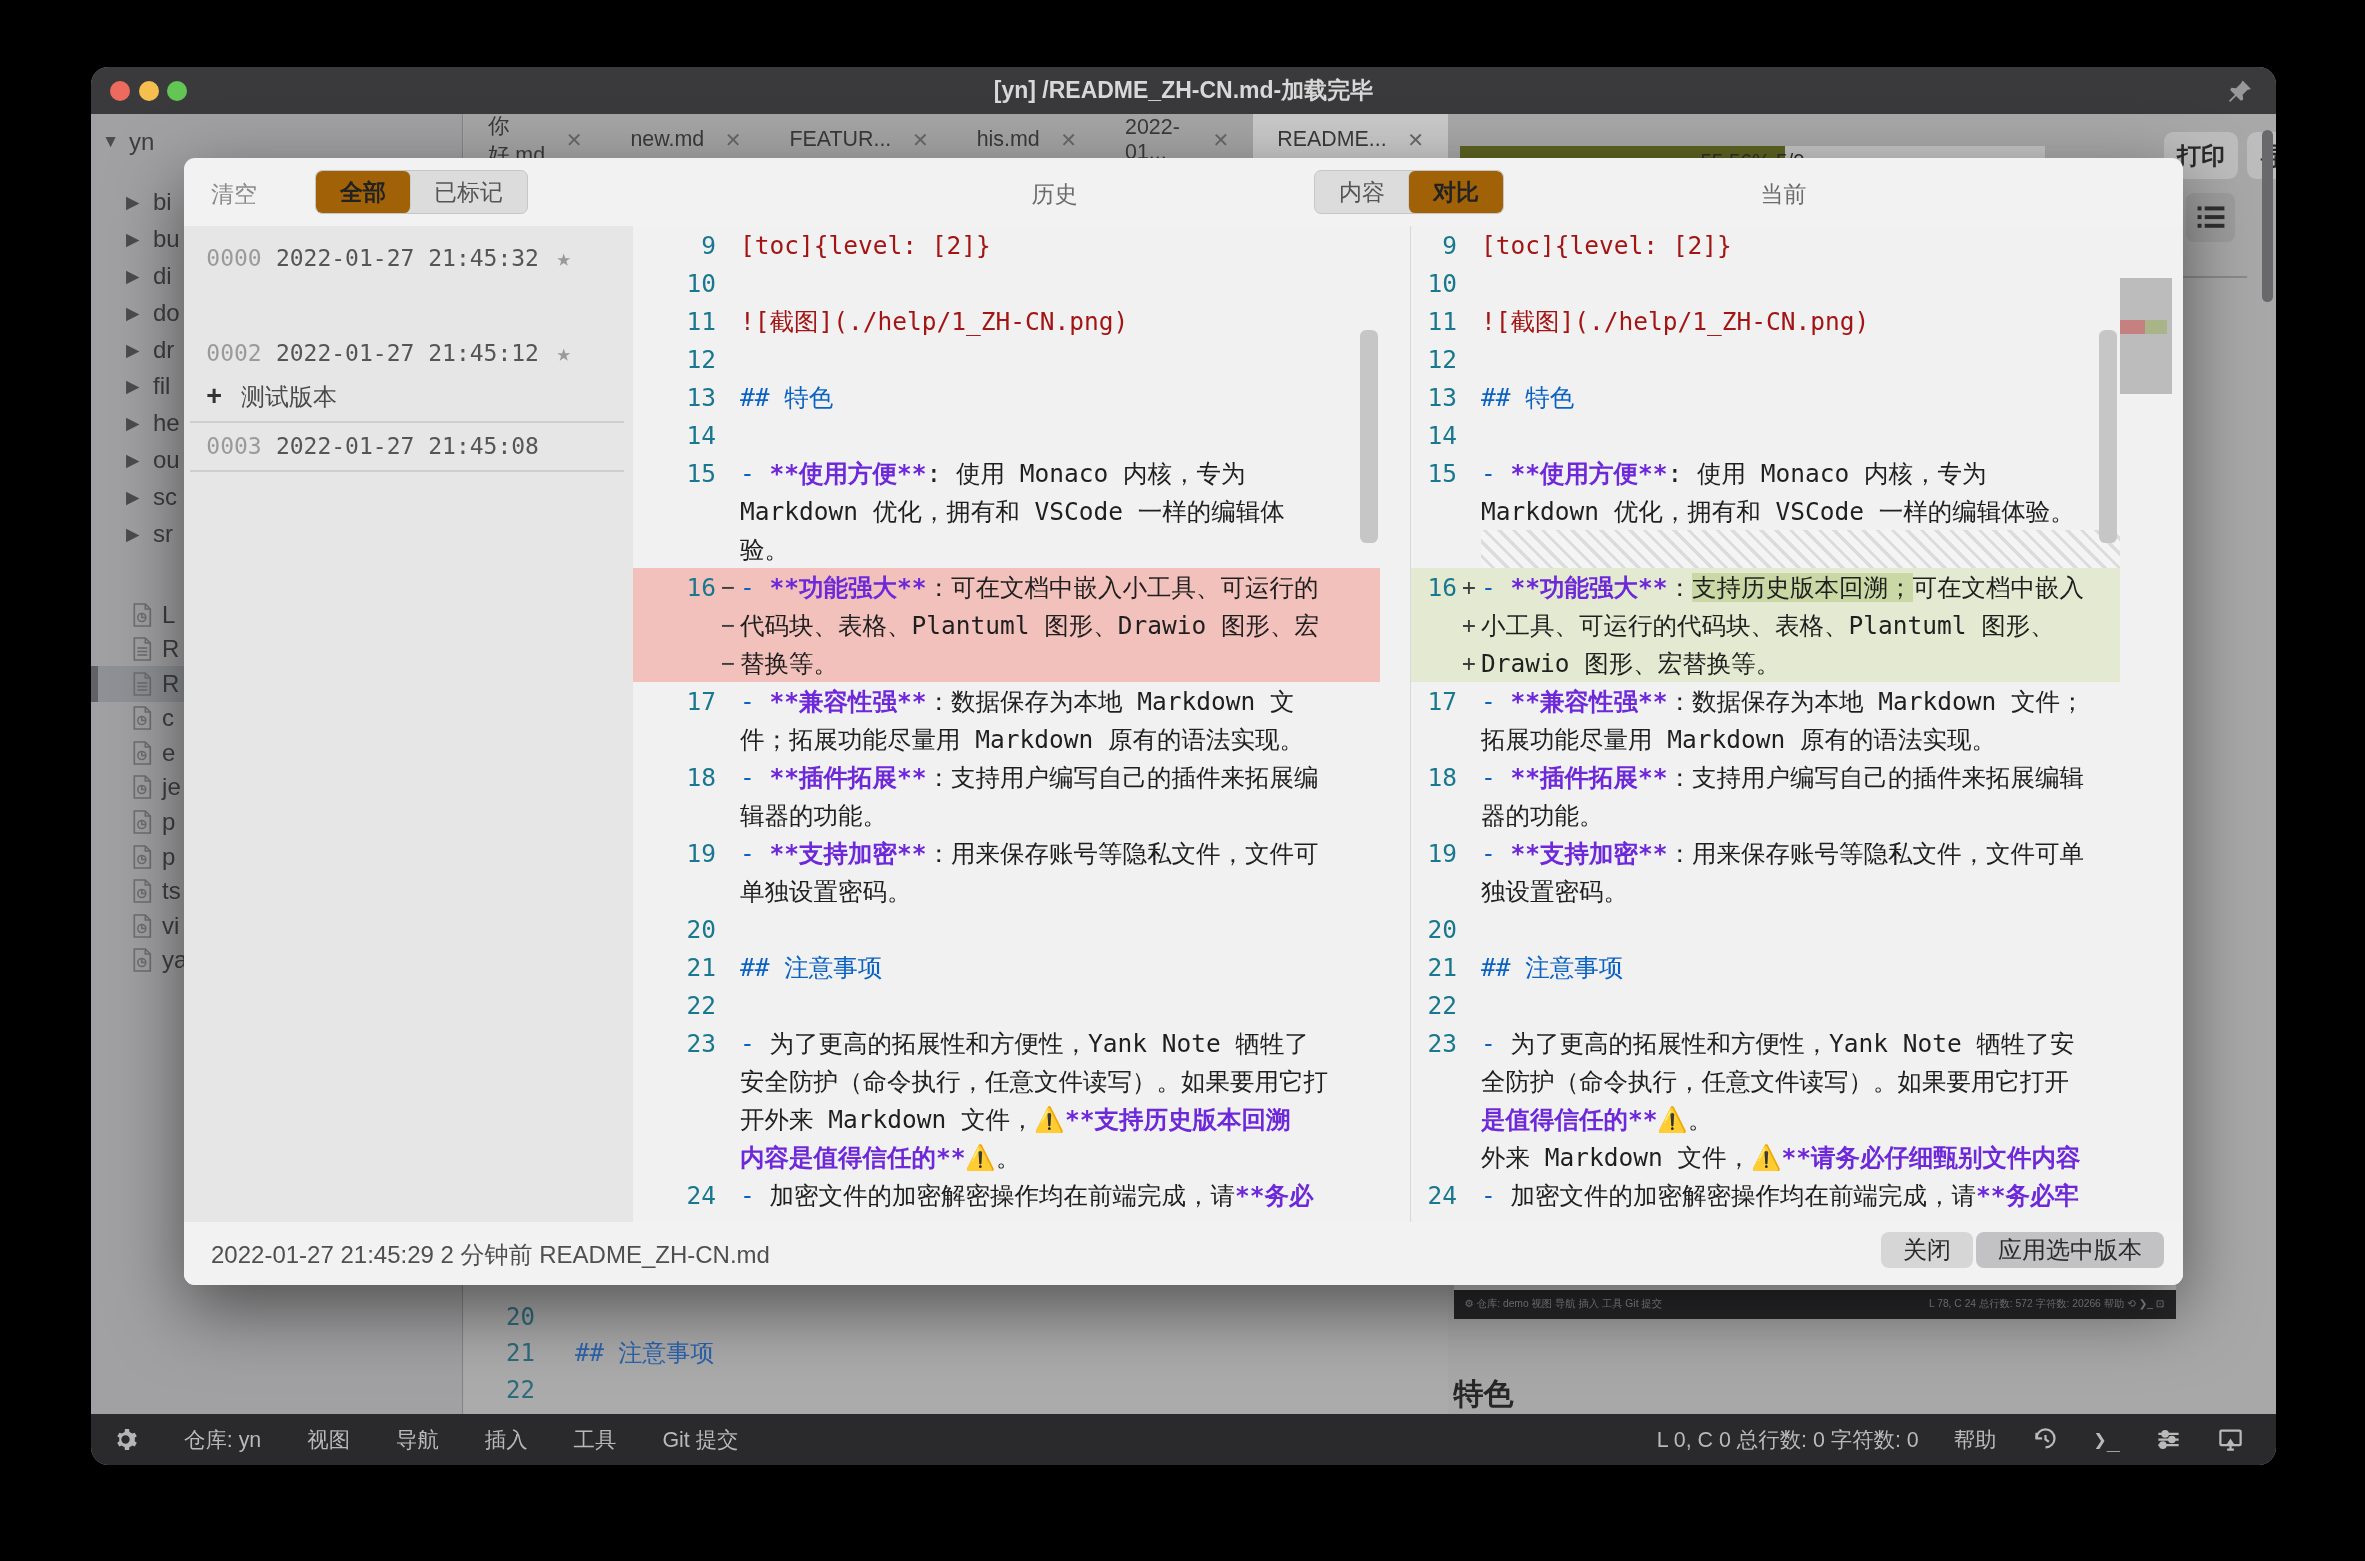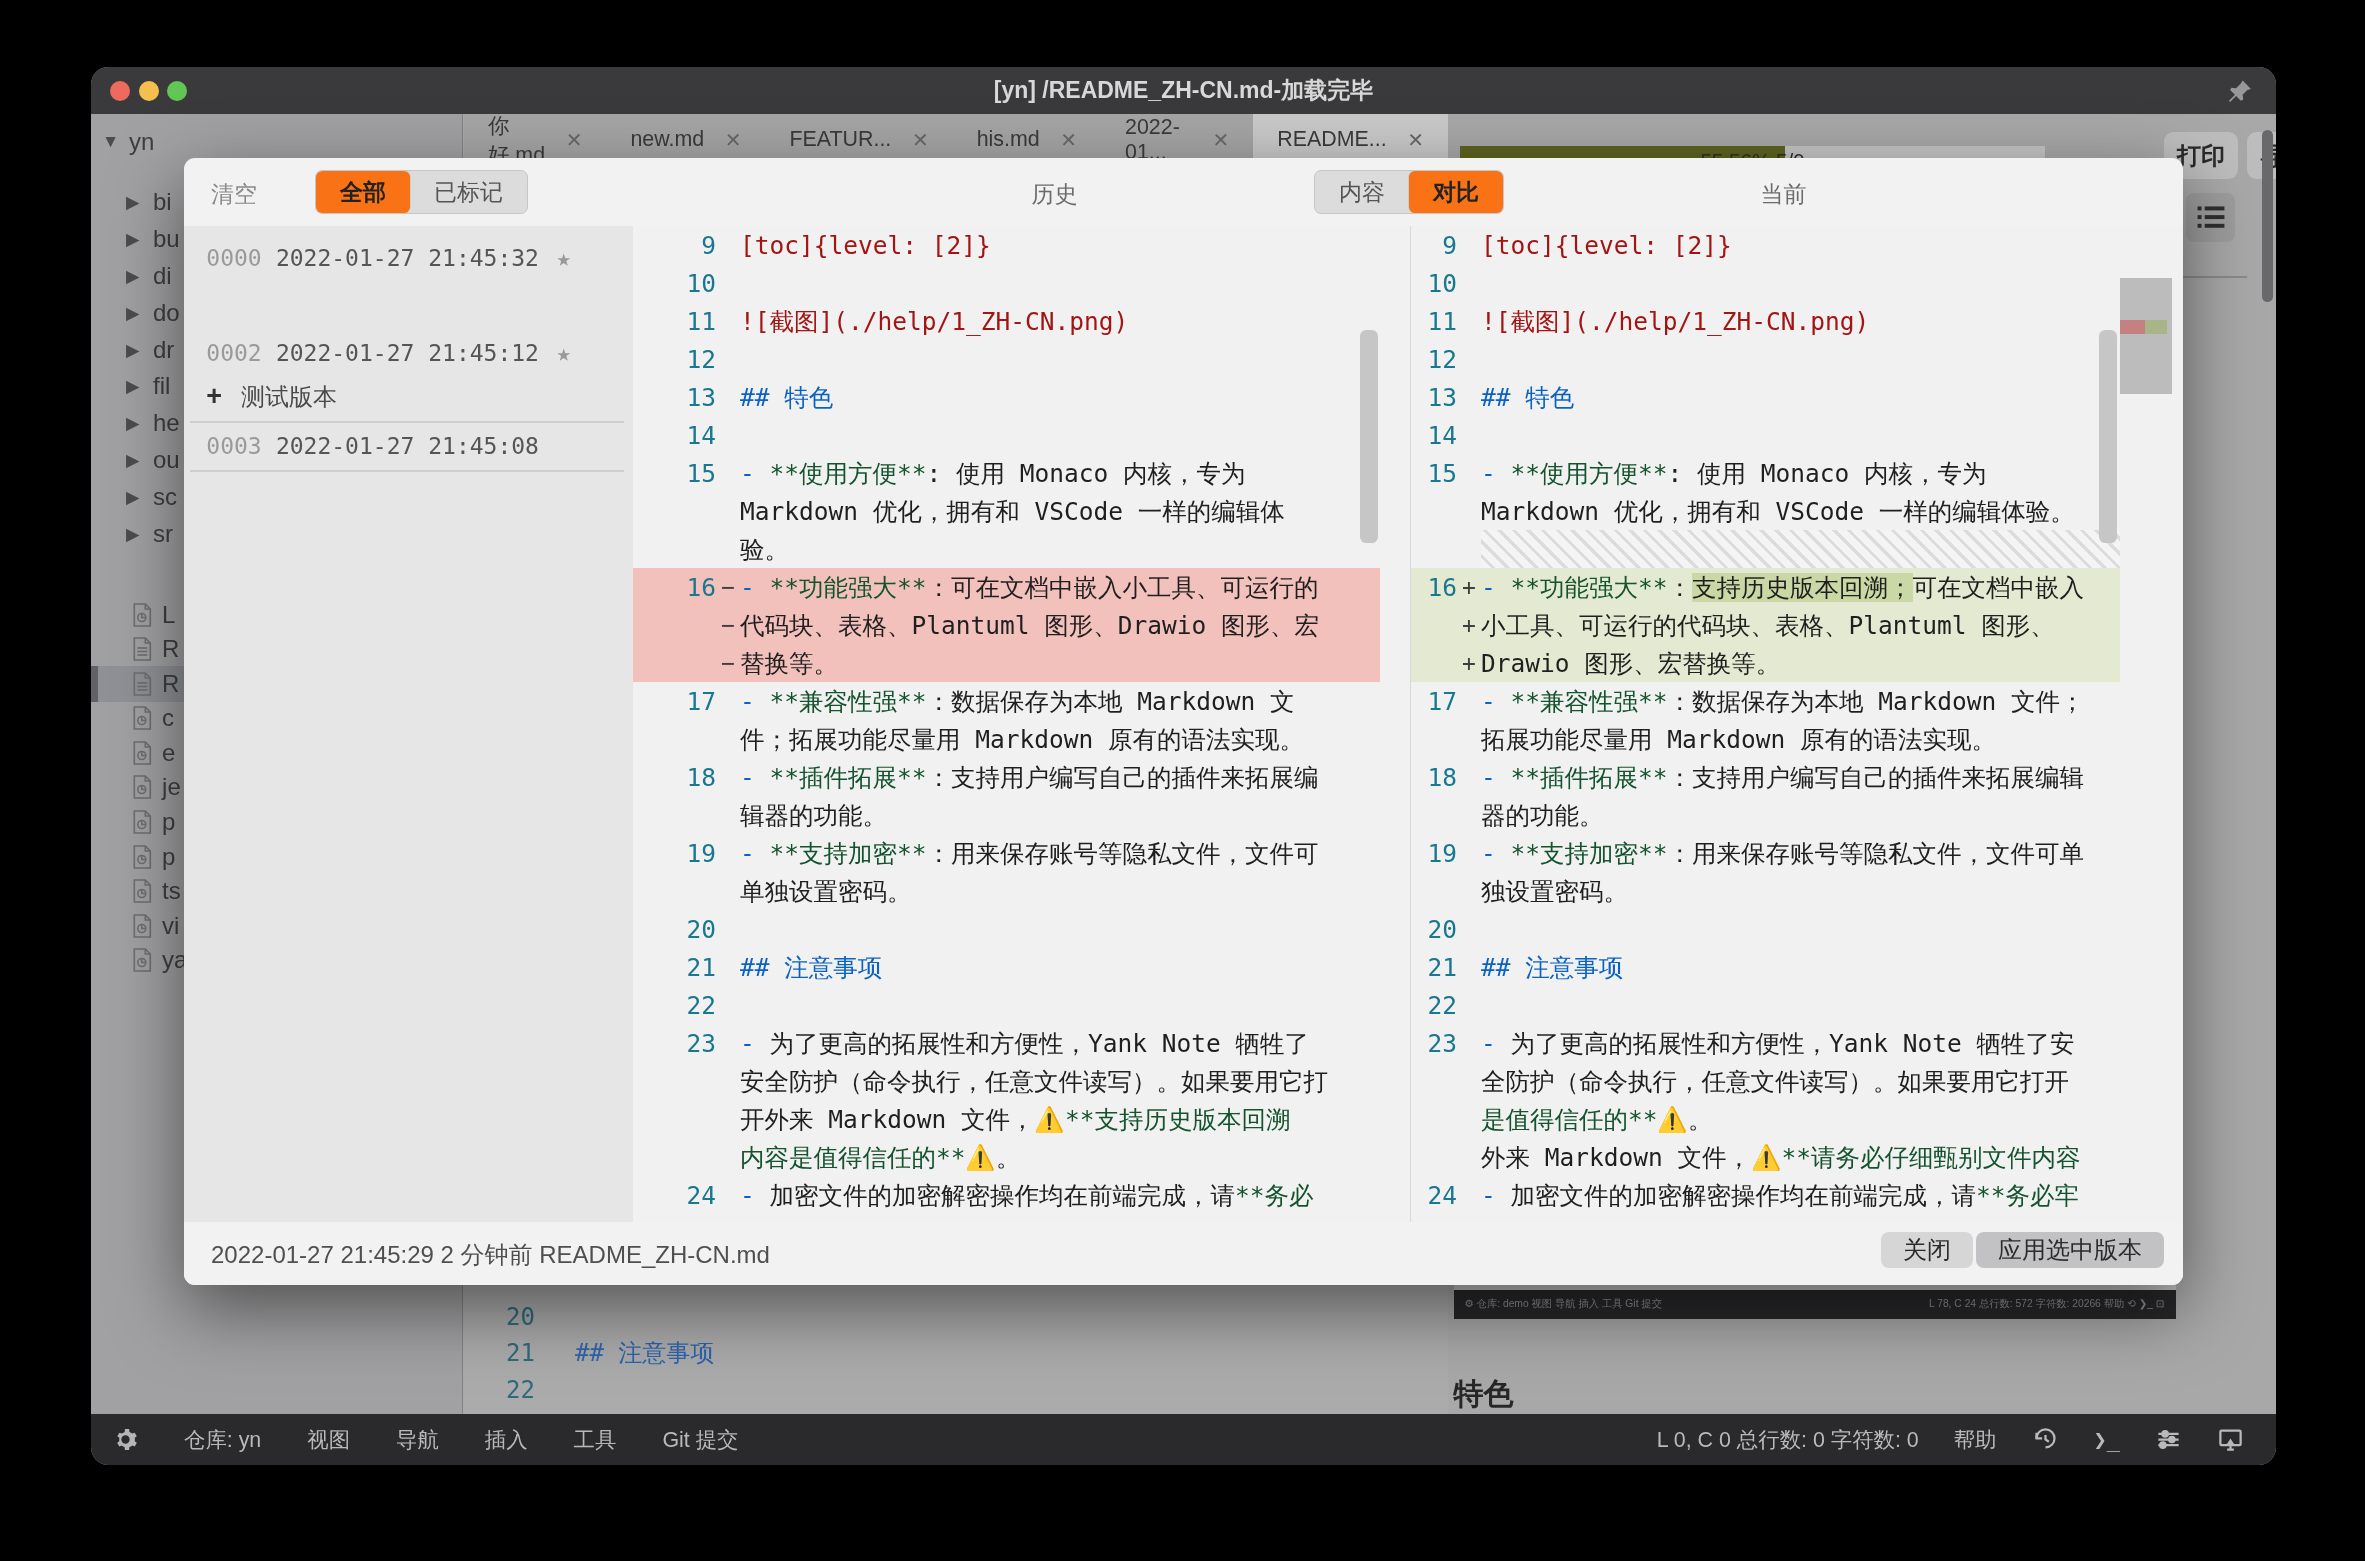--- a/index.html
+++ b/index.html
@@ -48,21 +48,21 @@
   
   #statusbar{position:absolute;left:0;bottom:0;width:100%;height:51px;background:var(--statusbar);display:flex;align-items:center;color:#b9b9b9;font-size:21.4px;}
   #status-left{display:flex;align-items:center;gap:46px;margin-left:22px;}
   #status-right{margin-left:auto;display:flex;align-items:center;gap:35px;margin-right:32px;}
   .sicon{display:flex;align-items:center;}
   
   #modal{position:absolute;left:184px;top:158px;width:1999px;height:1127px;background:#f2f2f2;border-radius:11px;box-shadow:0 24px 71px rgba(0,0,0,.5);overflow:hidden;}
   #m-header{position:absolute;left:0;top:0;width:100%;height:68px;}
   .seg{position:absolute;display:flex;background:#dcdcdc;border:0.8px solid #c6c6c6;border-radius:7.1px;height:44px;top:12px;overflow:hidden;}
   .seg .opt{display:flex;align-items:center;justify-content:center;padding:0 24px;font-size:23px;color:#555;}
-  .seg .opt.on{background:#f97316;border-radius:6.3px;font-weight:bold;color:#222;box-shadow:0 0 0 0.8px #c9c9c9;}
+  .seg .opt.on{background:#a16207;border-radius:6.3px;font-weight:bold;color:#222;box-shadow:0 0 0 0.8px #c9c9c9;}
   #m-clear{position:absolute;left:27px;top:20.6px;font-size:23px;color:#8a8a8a;}
   .col-label{position:absolute;top:20.6px;font-size:23px;color:#6b6b6b;}
   
   #v-list{position:absolute;left:0;top:68px;width:449px;bottom:63px;background:#e6e6e6;}
   .v-row{position:absolute;left:6.3px;width:434px;height:41px;display:flex;align-items:center;font-family:"DejaVu Sans Mono",monospace;font-size:23px;color:#555;padding-left:16px;}
   .v-row .idx{color:#9a9a9a;margin-right:14.2px;}
   .v-row.sel{background:#cdcdd0;border-radius:6.3px;height:47px;}
   .v-row.sel .date{font-weight:bold;color:#222;}
   .v-row .star{margin-left:17.4px;color:#9a9a9a;font-size:24px;}
   .v-add{position:absolute;left:6.3px;width:434px;height:41px;display:flex;align-items:center;font-size:24px;color:#4a4a4a;padding-left:16px;}
@@ -75,21 +75,21 @@
   .drow{position:relative;height:38px;display:flex;align-items:center;white-space:nowrap;font-family:"DejaVu Sans Mono",monospace;font-size:24.5px;color:#1f1f1f;}
   .drow .num{text-align:right;color:var(--lineno);flex:none;}
   #diff-hist .num{width:83px;}
   #diff-curr .num{width:46px;}
   .drow .mark{width:24px;text-align:center;color:#3f3f3f;flex:none;font-size:23px;}
   .drow.del{background:var(--del-bg);}
   .drow.add{background:var(--add-bg);}
   .drow .txt{overflow:hidden;}
   .s-r{color:var(--syn-red);}
   .s-b{color:var(--syn-blue);}
-  .s-k{font-weight:normal;color:#14532d;}
+  .s-k{font-weight:bold;color:#6d28d9;}
   .s-h{background:var(--add-hl);}
   .drow.filler .hatch{position:absolute;left:70px;right:0;top:0;bottom:0;
      background:repeating-linear-gradient(45deg,#f4f4f4 0 7.1px,#dcdcdc 7.1px 10.3px);}
   .dthumb{position:absolute;width:18px;border-radius:6.3px;background:#c6c6c6;}
   
   #minimap{position:absolute;left:1936px;top:68px;width:52px;height:411px;}
   #mm-viewport{position:absolute;left:0;top:52px;width:52px;height:116px;background:#bcbcbc;}
   #mm-del{position:absolute;left:0;top:94px;width:24.5px;height:14.2px;background:#c58080;}
   #mm-add{position:absolute;left:24.5px;top:94px;width:22px;height:14.2px;background:#a9b489;}
   

